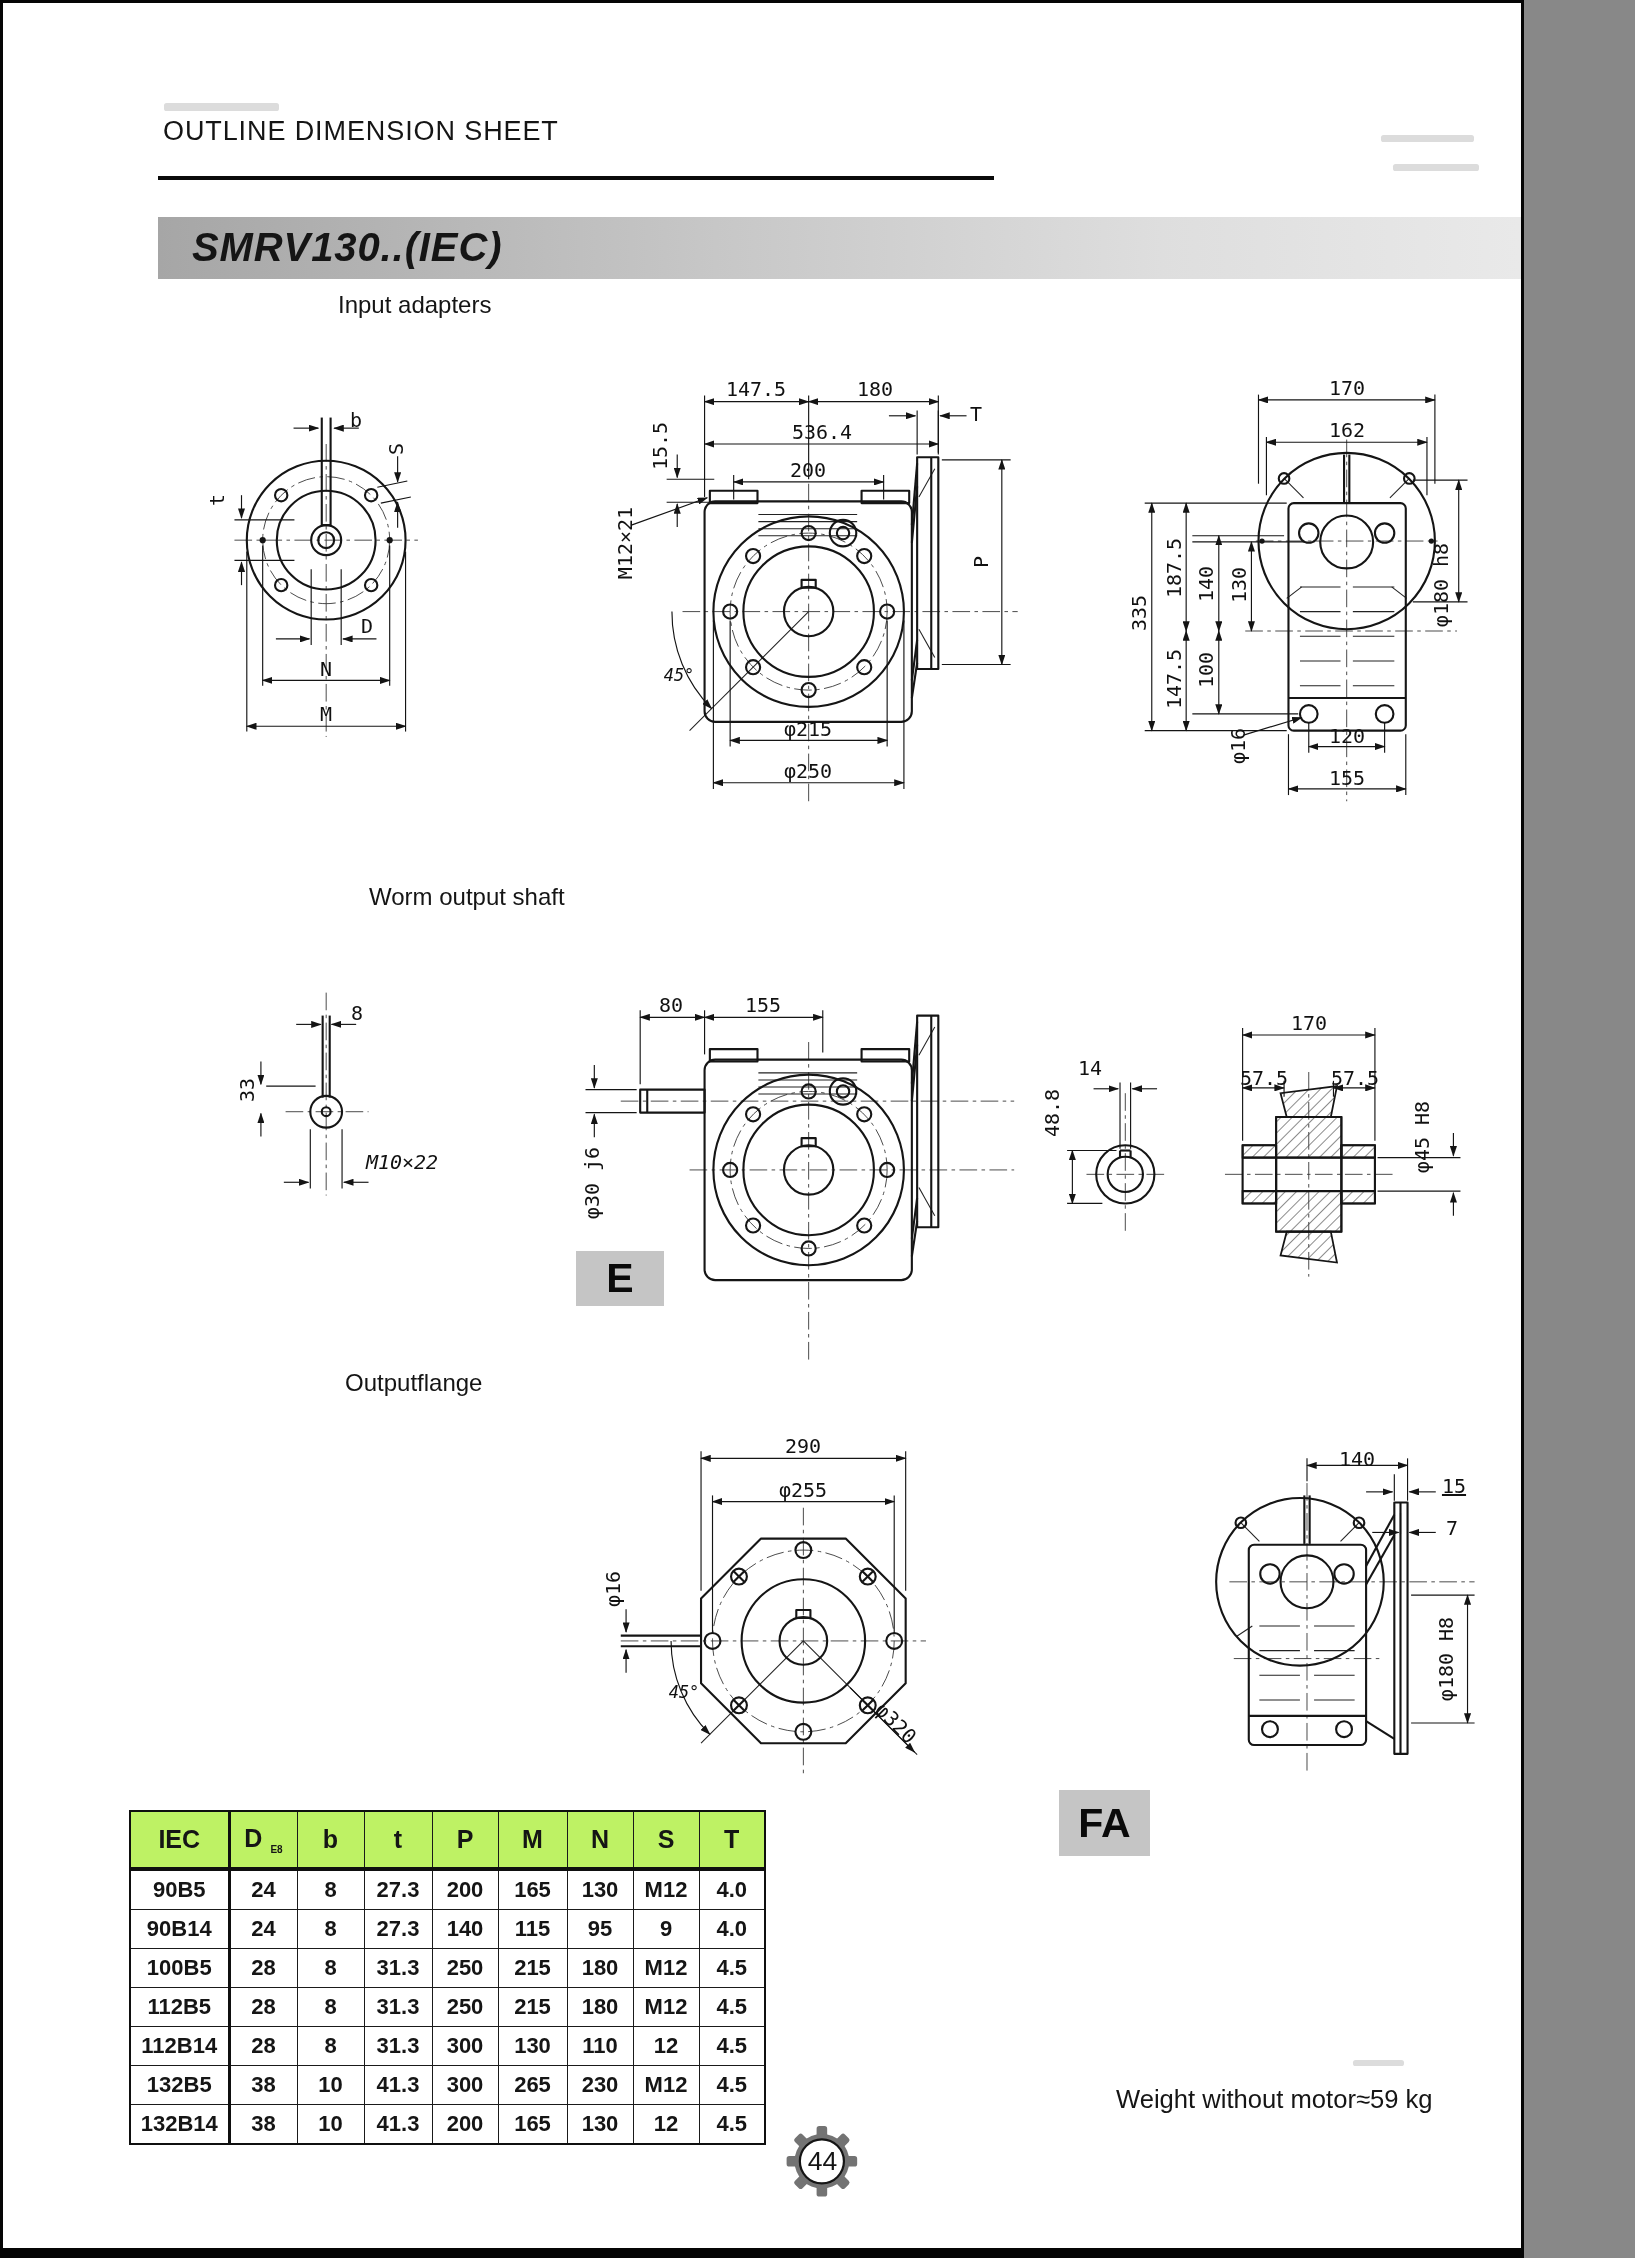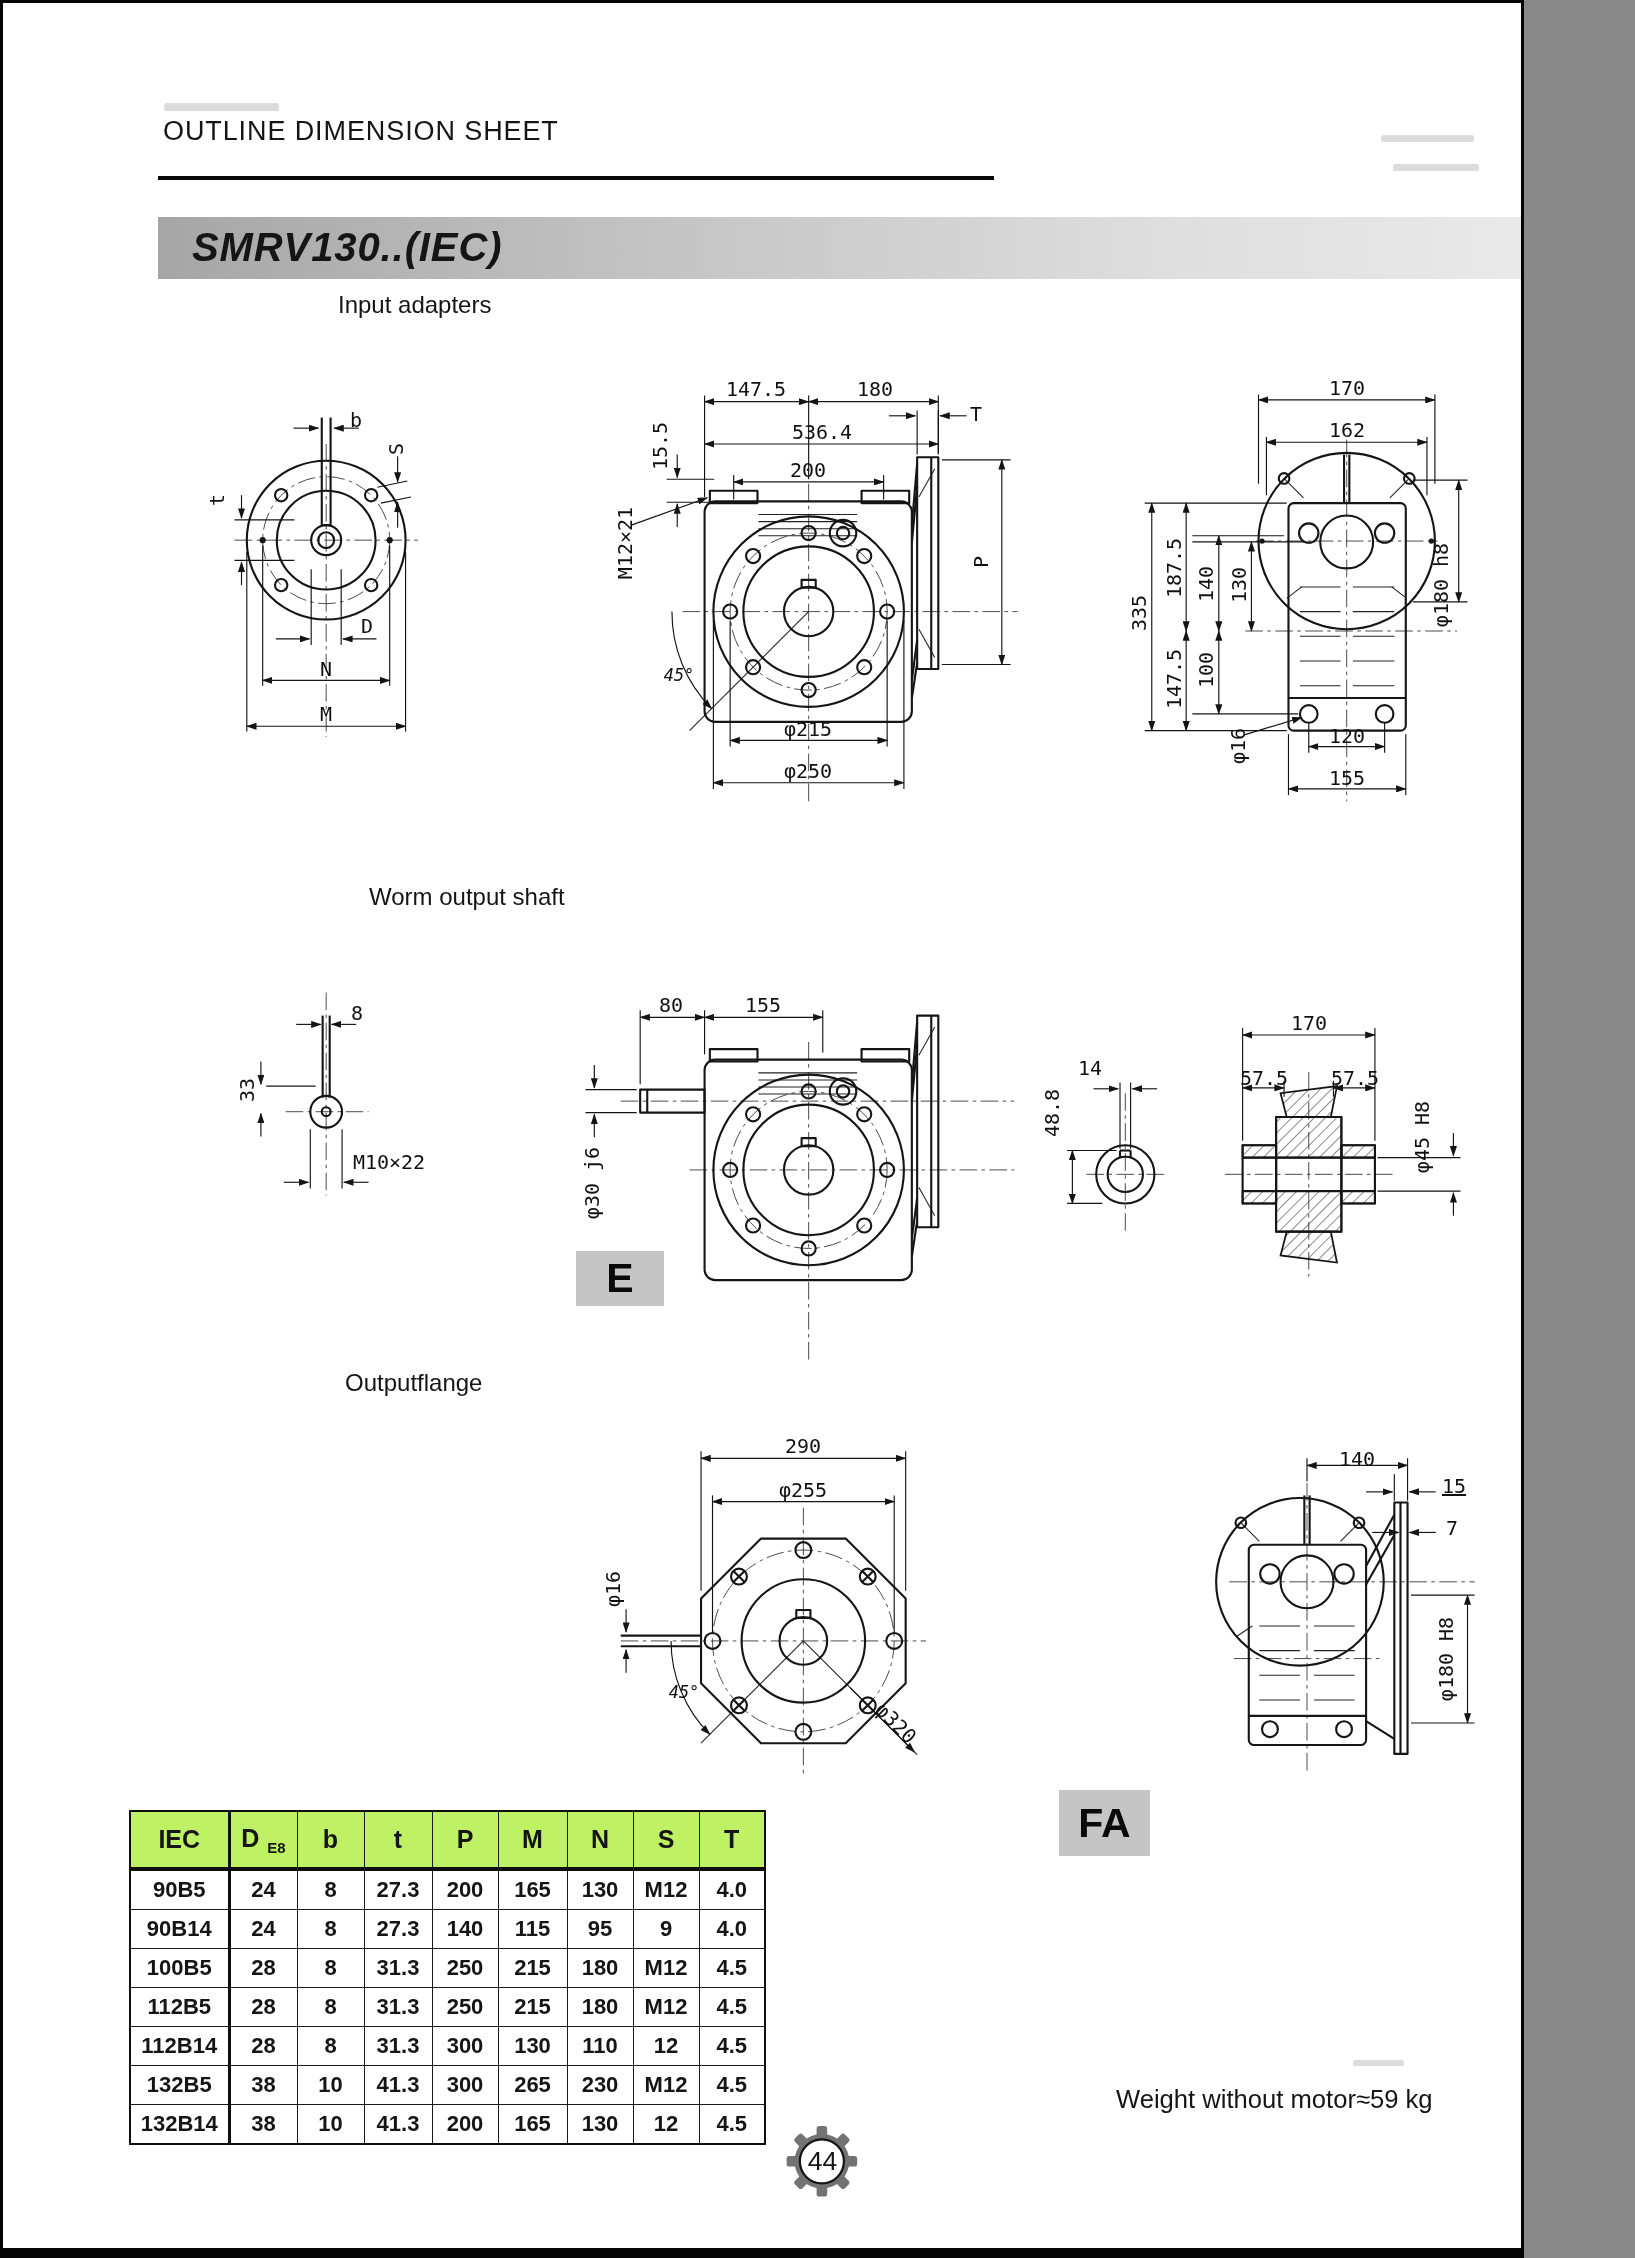--- a/index.html
+++ b/index.html
@@ -28,21 +28,21 @@
   .fill{fill:#151515;stroke:none;}
   .hz{fill:url(#hh);stroke:#151515;stroke-width:2;}
   
   .spec-table{left:126px;top:1807px;}
   table{border-collapse:collapse;border:2.6px solid #0f0f0f;font-family:"Liberation Sans",sans-serif;}
   th,td{border:1.8px solid #1a1a1a;text-align:center;vertical-align:middle;padding:0;}
   th{height:55px;background:#bef264;font-size:25px;font-weight:bold;}
   td{height:38px;font-size:22px;font-weight:bold;}
   thead th{border-bottom:4.4px solid #0f0f0f;}
   th:first-child,td.rowhead{border-right:3.5px solid #0f0f0f;}
-  sub.tol{font-size:15px;font-weight:bold;margin-left:8px;}
+  sub.tol{font-size:10px;font-weight:bold;margin-left:8px;}
   .weight{left:1113px;top:2082px;font-size:25.6px;}
   .pagenum{left:794px;top:2133px;width:51px;height:51px;display:flex;align-items:center;justify-content:center;
            font-size:26.5px;font-weight:500;z-index:3;}
   .bottom-bar{left:0;right:0;bottom:0;height:7px;background:#050505;}
 </style>
 </head>
 <body>
 
 <div class="page">
 
@@ -537,21 +537,21 @@
   <div class="dim v" style="left:1236px;top:582px;">130</div>
   <div class="dim v" style="left:1171px;top:676px;">147.5</div>
   <div class="dim v" style="left:1203px;top:667px;">100</div>
   <div class="dim v" style="left:1235px;top:743px;">φ16</div>
   <div class="dim v" style="left:1438px;top:582px;">φ180 h8</div>
   <div class="dim" style="left:1344px;top:733px;">120</div>
   <div class="dim" style="left:1344px;top:775px;">155</div>
 
   <div class="dim" style="left:354px;top:1010px;">8</div>
   <div class="dim v" style="left:244px;top:1087px;">33</div>
-  <div class="dim" style="left:386px;top:1159px;">M10×22</div>
+  <div class="dim" style="left:399px;top:1159px;font-style:italic;">M10×22</div>
   <div class="dim" style="left:668px;top:1002px;">80</div>
   <div class="dim" style="left:760px;top:1002px;">155</div>
   <div class="dim v" style="left:589px;top:1180px;">φ30 j6</div>
   <div class="dim" style="left:1087px;top:1065px;">14</div>
   <div class="dim v" style="left:1049px;top:1110px;">48.8</div>
   <div class="dim" style="left:1306px;top:1020px;">170</div>
   <div class="dim" style="left:1261px;top:1075px;">57.5</div>
   <div class="dim" style="left:1352px;top:1075px;">57.5</div>
   <div class="dim v" style="left:1419px;top:1134px;">φ45 H8</div>
 

